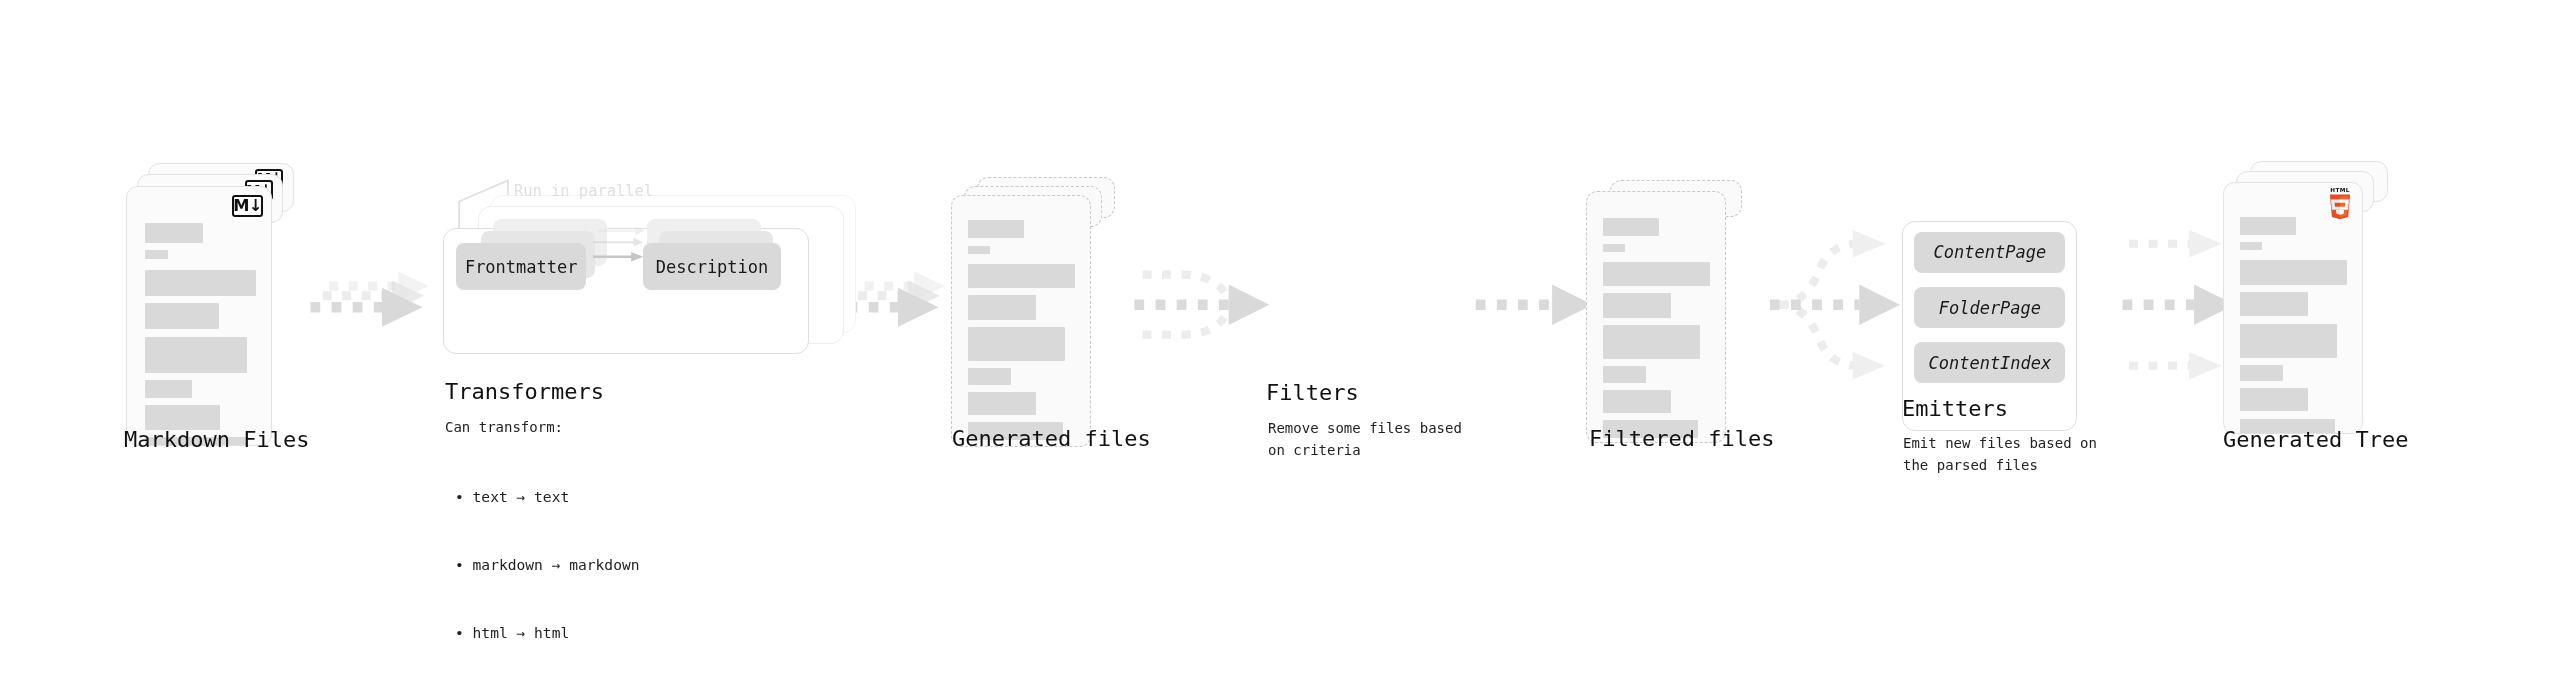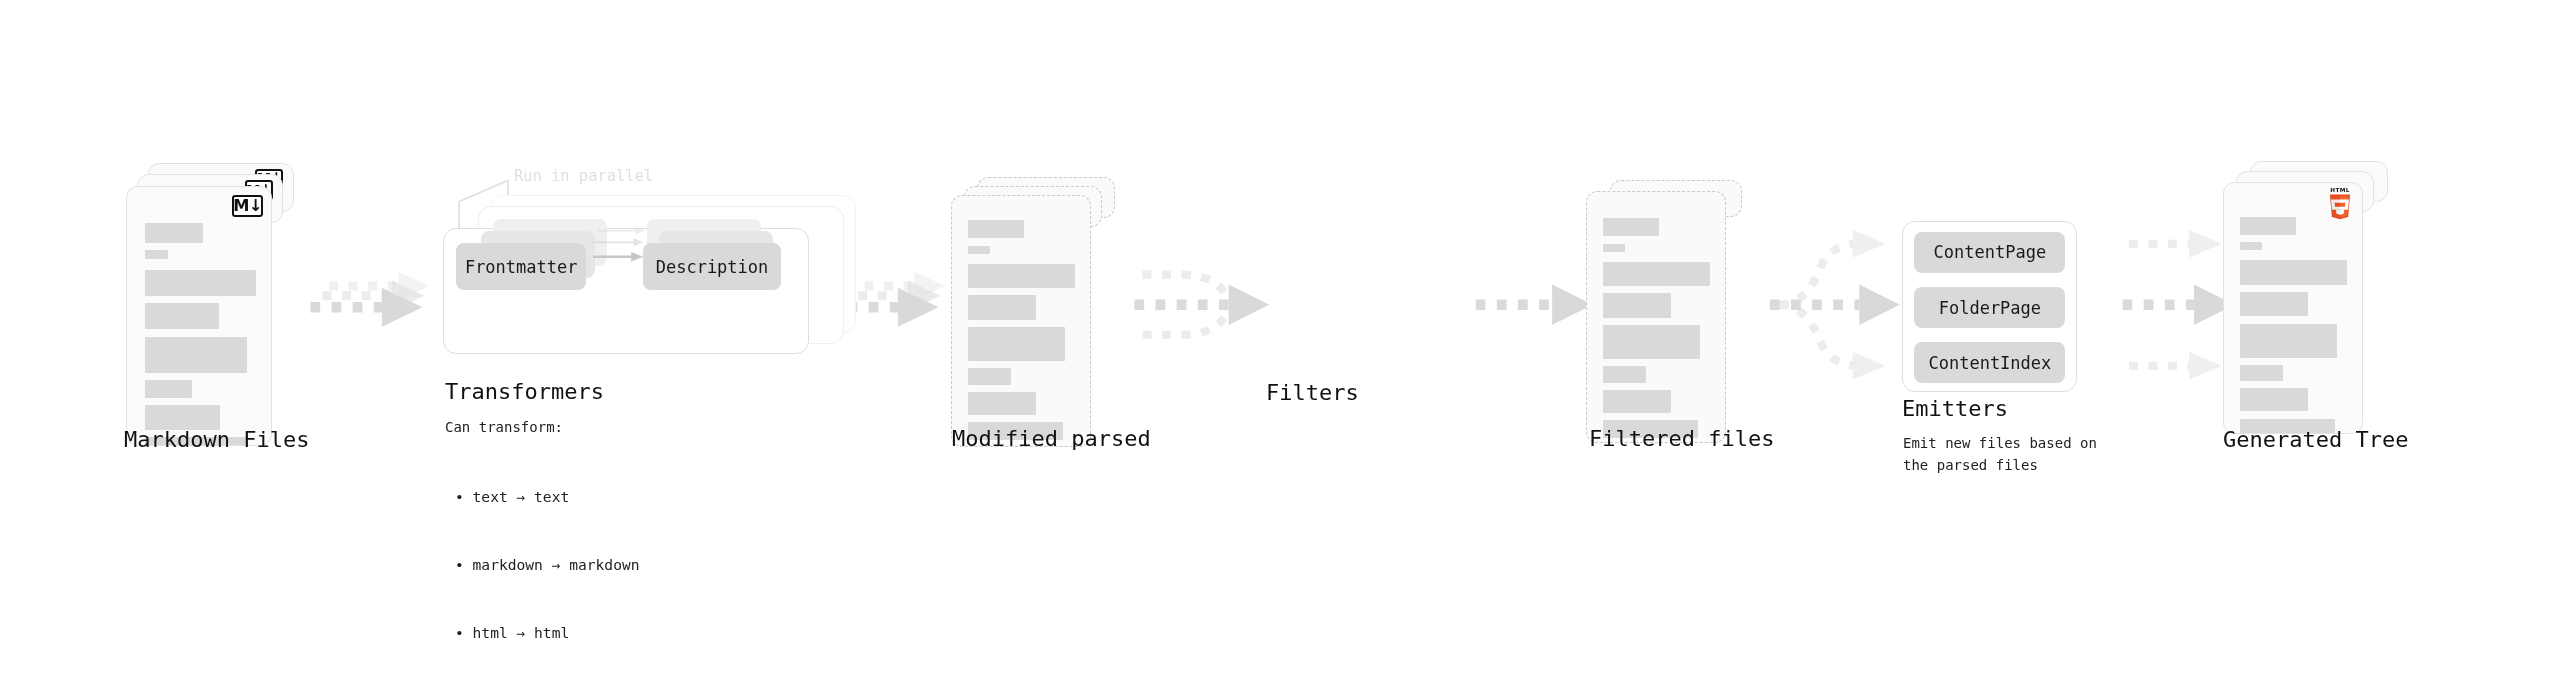--- a/index.html
+++ b/index.html
@@ -272,21 +272,21 @@
       <g opacity="0.55">
         <line x1="0" y1="36" x2="52" y2="36" stroke="#cecece" stroke-width="2.5"></line>
         <polygon points="50,31 62,36 50,41" fill="#cecece"></polygon>
       </g>
       <g>
         <line x1="-6" y1="54" x2="50" y2="54" stroke="#c6c6c6" stroke-width="3"></line>
         <polygon points="47,48 62,54 47,60" fill="#c6c6c6"></polygon>
       </g>
     </svg>
   </div>
-  <div class="runlabel" style="left:514px; top:167px;">Run in parallel</div>
+  <div class="runlabel" style="left:514px; top:182px;">Run in parallel</div>
   <div class="caption" style="left:445px; top:379px;">Transformers</div>
   <div class="subcaption" style="left:445px; top:417px;">Can transform:</div>
   <div class="bullets" style="left:455px; top:441px;">
     <div>• text → text</div>
     <div>• markdown → markdown</div>
     <div>• html → html</div>
   </div>
 
   <div class="node" style="left:951px; top:177px;">
     <div class="doc-stack" style="width:175px; height:276px;">
@@ -299,23 +299,25 @@
           <div class="line" style="width:100%; height:24.4px; margin-top:9.8px;"></div>
           <div class="line" style="width:63%; height:24.4px;"></div>
           <div class="line" style="width:90%; height:34px;"></div>
           <div class="line" style="width:40%; height:16.3px;"></div>
           <div class="line" style="width:63%; height:23px;"></div>
           <div class="line" style="width:88%; height:18px;"></div>
         </div>
       </div>
     </div>
   </div>
-  <div class="caption" style="left:952px; top:426px;">Modified parsed</div>
+  <div class="caption" style="left:952px; top:426px;">Generated files</div>
 
   <div class="caption" style="left:1266px; top:380px;">Filters</div>
+  <div class="subcaption" style="left:1268px; top:418px;">Remove some files based
+on criteria</div>
 
   <div class="node" style="left:1586px; top:180px;">
     <div class="doc-stack" style="width:175px; height:276px;">
       <div class="doc-card dashed" style="left:24.4px; top:0px; width:132px; height:37px;"></div>
       <div class="doc-front dashed" style="position:absolute; left:0px; top:11.4px; width:140px; height:252px;">
         <div class="doc-lines" style="top:26px; left:16.3px; right:14.6px;">
           <div class="line" style="width:52%; height:18px;"></div>
           <div class="line" style="width:20%; height:8.1px;"></div>
           <div class="line" style="width:100%; height:24.4px; margin-top:9.8px;"></div>
           <div class="line" style="width:63%; height:24.4px;"></div>
@@ -323,21 +325,21 @@
           <div class="line" style="width:40%; height:16.3px;"></div>
           <div class="line" style="width:63%; height:23px;"></div>
           <div class="line" style="width:88%; height:18px;"></div>
         </div>
       </div>
     </div>
   </div>
   <div class="caption" style="left:1589px; top:426px;">Filtered files</div>
 
   <div class="node" style="left:1902px; top:221px;">
-    <div class="outer-box" style="position:relative; left:0; top:0; width:175px; height:171px;">
+    <div class="outer-box" style="position:relative; left:0; top:0; width:175px; height:210px;font-style:italic;">
       <div class="pill" style="left:11.4px; top:9.8px; width:151px; height:41px;">ContentPage</div>
       <div class="pill" style="left:11.4px; top:65px; width:151px; height:41px;">FolderPage</div>
       <div class="pill" style="left:11.4px; top:120px; width:151px; height:41px;">ContentIndex</div>
     </div>
   </div>
   <div class="caption" style="left:1902px; top:396px;">Emitters</div>
   <div class="subcaption" style="left:1903px; top:433px;">Emit new files based on
 the parsed files</div>
 
   <div class="node" style="left:2223px; top:161px;">

